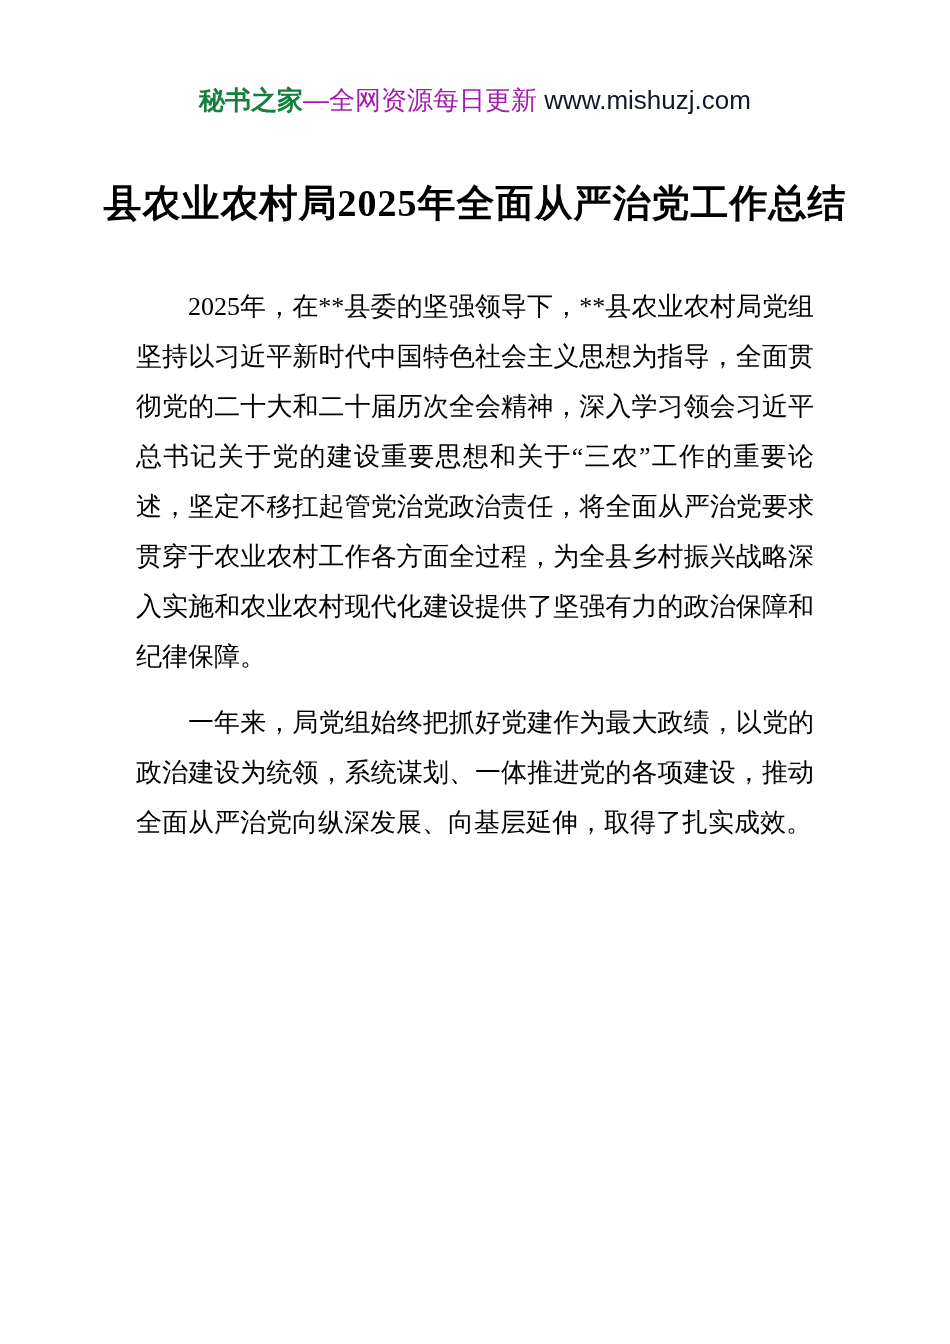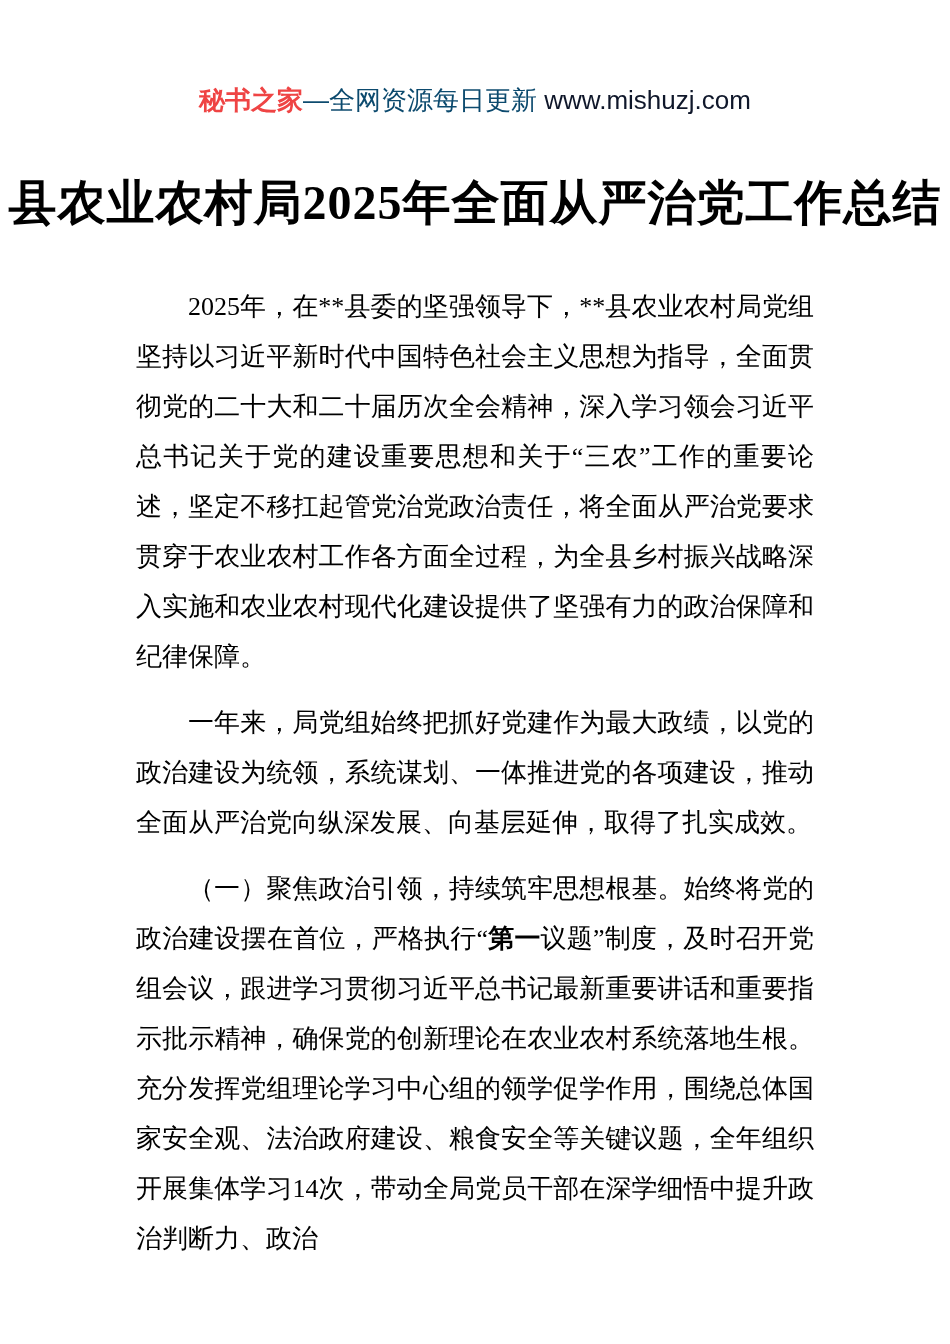--- a/index.html
+++ b/index.html
@@ -19,34 +19,34 @@
   }
   .site-header {
     padding-top: 84px;
     text-align: center;
     font-family: "Liberation Sans", sans-serif;
     font-size: 26px;
     line-height: 32px;
     white-space: nowrap;
   }
   .site-header .brand {
-    color: #ef4444;
+    color: #15803d;
     font-weight: bold;
   }
   .site-header .tagline {
-    color: #0c4a6e;
+    color: #a21caf;
   }
   .site-header .url {
     color: #0f172a;
     text-decoration: none;
   }
   .doc-title {
     margin-top: 64px;
     text-align: center;
-    font-size: 48px;
+    font-size: 38px;
     line-height: 46px;
     font-weight: bold;
     letter-spacing: 1px;
   }
   .doc-body {
     width: 710px;
     margin: 56px auto 0 auto;
     font-size: 26px;
     line-height: 50px;
     text-align: justify;
@@ -71,17 +71,16 @@
 
   <div class="doc-title">县农业农村局2025年全面从严治党工作总结</div>
 
   <div class="doc-body">
 
     <p>2025年，在**县委的坚强领导下，**县农业农村局党组坚持以习近平新时代中国特色社会主义思想为指导，全面贯彻党的二十大和二十届历次全会精神，深入学习领会习近平总书记关于党的建设重要思想和关于“三农”工作的重要论述，坚定不移扛起管党治党政治责任，将全面从严治党要求贯穿于农业农村工作各方面全过程，为全县乡村振兴战略深入实施和农业农村现代化建设提供了坚强有力的政治保障和纪律保障。</p>
 
 
     <p>一年来，局党组始终把抓好党建作为最大政绩，以党的政治建设为统领，系统谋划、一体推进党的各项建设，推动全面从严治党向纵深发展、向基层延伸，取得了扎实成效。</p>
 
-    <p><span>（一）聚焦政治引领，持续筑牢思想根基。始终将党的政治建设摆在首位，严格执行“</span><span class="seg-bold">第一</span><span>议题”制度，及时召开党组会议，跟进学习贯彻习近平总书记最新重要讲话和重要指示批示精神，确保党的创新理论在农业农村系统落地生根。充分发挥党组理论学习中心组的领学促学作用，围绕总体国家安全观、法治政府建设、粮食安全等关键议题，全年组织开展集体学习14次，带动全局党员干部在深学细悟中提升政治判断力、政治</span></p>
 
   </div>
 
 </div>
 
 </body></html>

